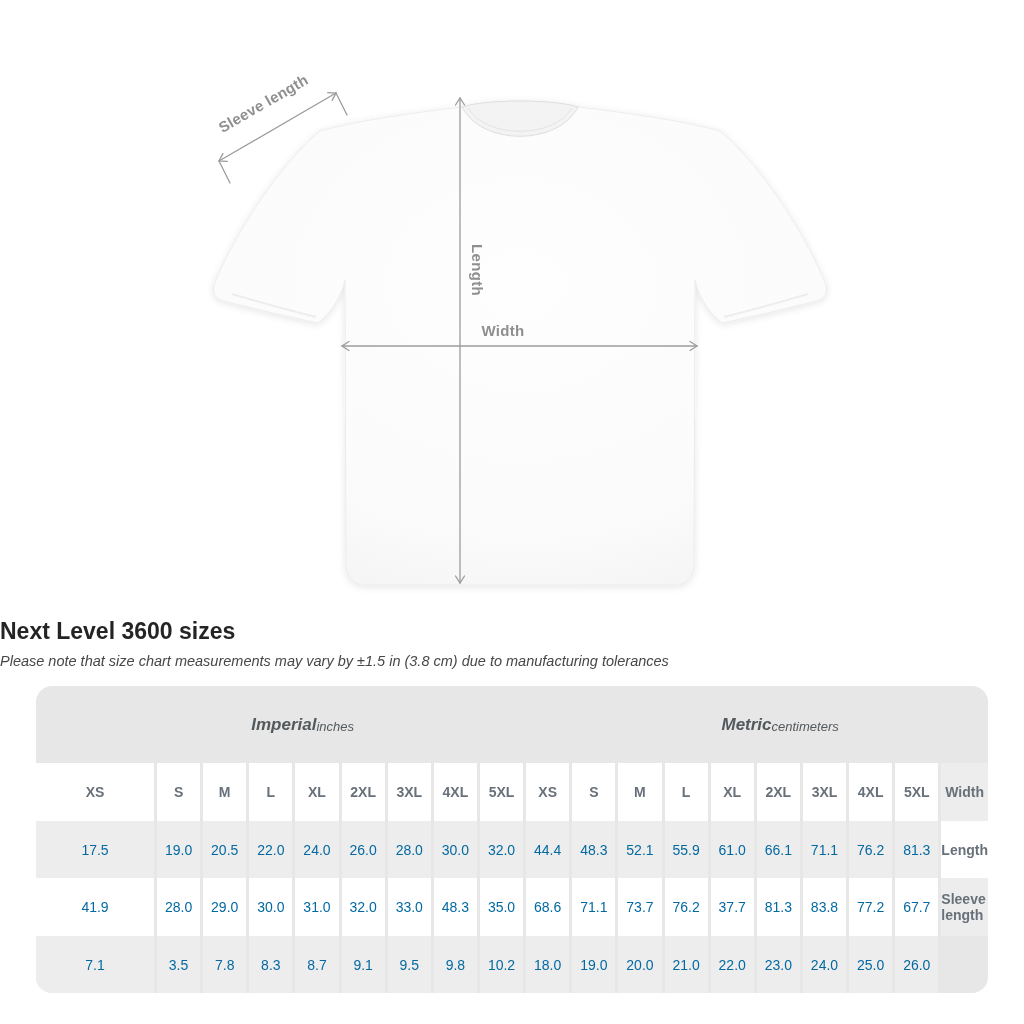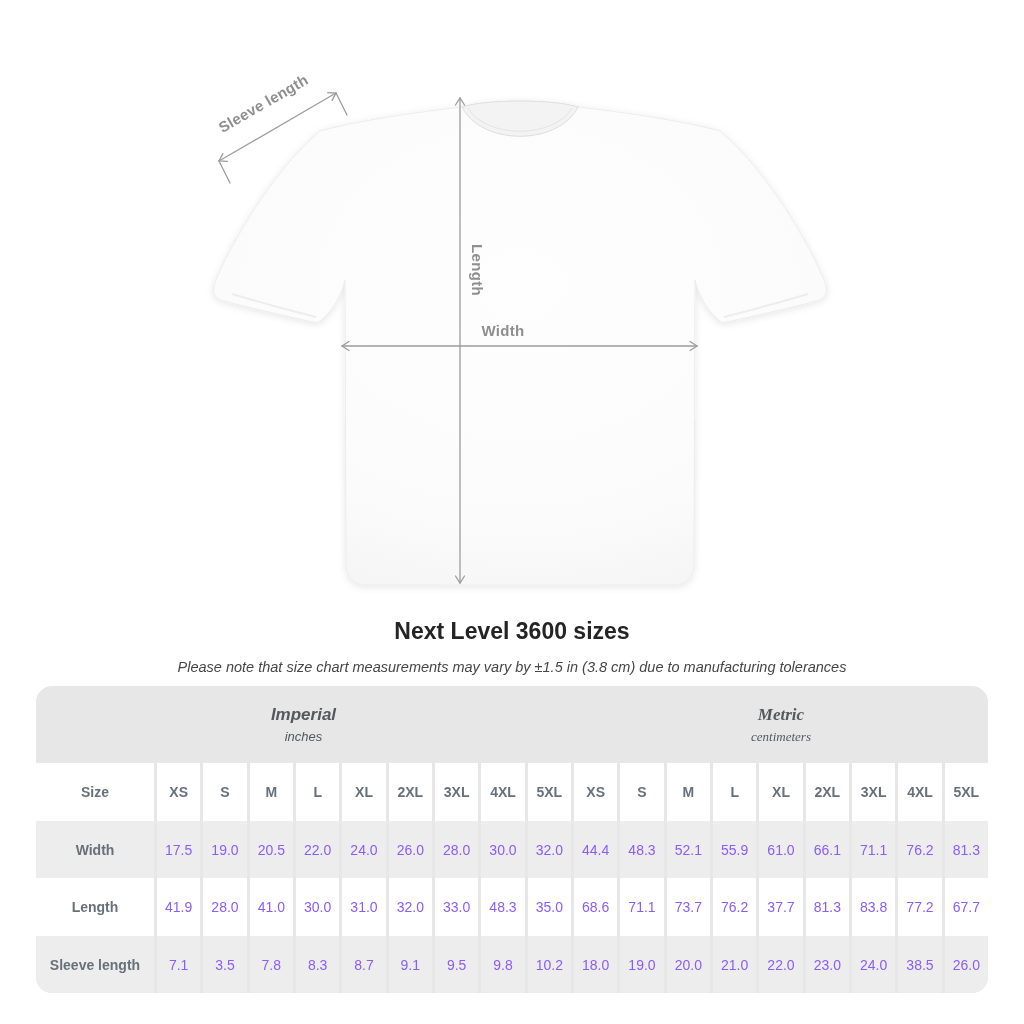--- a/index.html
+++ b/index.html
@@ -5,44 +5,44 @@
   * { margin:0; padding:0; box-sizing:border-box; }
   html,body { background:#ffffff; }
   .stage {
     position:relative; width:1024px; height:1024px; background:#ffffff;
     font-family:"Liberation Sans","DejaVu Sans",sans-serif; overflow:hidden;
   }
   
   .diagram { position:absolute; left:0; top:0; width:1024px; height:616px; }
   .annot-text { font-size:15px; font-weight:bold; fill:#8f8f8f; letter-spacing:.3px; }
   
-  .heading { position:absolute; left:0; top:618px; width:1024px; text-align:center; }
+  .heading { position:absolute; left:0; top:618px; width:1024px; }
   .title { font-size:23px; font-weight:bold; color:#242424; }
-  .subtitle { margin-top:14px; font-size:14.5px; font-style:italic; color:#474747; }
+  .subtitle { margin-top:8px; font-size:14.5px; font-style:italic; color:#474747; }
   
   .size-table {
     position:absolute; left:36px; top:686px; width:952px; height:307px;
     background:#e7e7e7; border-radius:16px; overflow:hidden;
     display:grid;
     grid-template-columns:118px repeat(18, 1fr);
     grid-template-rows:77px 58px 57px 58px 57px;
     column-gap:3px;
     font-size:14px;
   }
   .size-table > div { display:flex; align-items:center; justify-content:center; }
-  .ghead { flex-direction:column; color:#54595d; }
+  .ghead { flex-direction:row; color:#54595d; }
   .ghead .gname { font-size:17px; font-weight:bold; font-style:italic; }
   .ghead .gunit { font-size:13px; font-style:italic; margin-top:4px; }
   .g-imperial { grid-column:1 / 11; grid-row:1; }
-  .g-metric   { grid-column:11 / 20; grid-row:1;font-family:Liberation Serif, serif; }
+  .g-metric   { grid-column:11 / 20; grid-row:1; }
   .white { background:#ffffff; }
   .gray  { background:#ededed; }
   .chead { font-weight:bold; color:#68707a; }
   .lbl   { font-weight:bold; color:#68707a; }
-  .val   { color:#8b5cf6;text-align:right; }
+  .val   { color:#0369a1;text-align:right; }
 </style>
 </head>
 <body>
 
 <div class="stage">
 
   <svg class="diagram" viewBox="0 0 1024 616">
     <defs>
       <radialGradient id="shirtFill" cx="50%" cy="38%" r="78%">
         <stop offset="0%" stop-color="#fefefe"></stop>
@@ -117,21 +117,20 @@
 
     <div class="ghead g-imperial">
       <div class="gname">Imperial</div>
       <div class="gunit">inches</div>
     </div>
     <div class="ghead g-metric">
       <div class="gname">Metric</div>
       <div class="gunit">centimeters</div>
     </div>
 
-    <div class="chead white">Size</div>
     <div class="chead white">XS</div>
     <div class="chead white">S</div>
     <div class="chead white">M</div>
     <div class="chead white">L</div>
     <div class="chead white">XL</div>
     <div class="chead white">2XL</div>
     <div class="chead white">3XL</div>
     <div class="chead white">4XL</div>
     <div class="chead white">5XL</div>
     <div class="chead white">XS</div>
@@ -160,21 +159,21 @@
     <div class="val gray">55.9</div>
     <div class="val gray">61.0</div>
     <div class="val gray">66.1</div>
     <div class="val gray">71.1</div>
     <div class="val gray">76.2</div>
     <div class="val gray">81.3</div>
 
     <div class="lbl white">Length</div>
     <div class="val white">41.9</div>
     <div class="val white">28.0</div>
-    <div class="val white">41.0</div>
+    <div class="val white">29.0</div>
     <div class="val white">30.0</div>
     <div class="val white">31.0</div>
     <div class="val white">32.0</div>
     <div class="val white">33.0</div>
     <div class="val white">48.3</div>
     <div class="val white">35.0</div>
     <div class="val white">68.6</div>
     <div class="val white">71.1</div>
     <div class="val white">73.7</div>
     <div class="val white">76.2</div>
@@ -194,17 +193,17 @@
     <div class="val gray">9.5</div>
     <div class="val gray">9.8</div>
     <div class="val gray">10.2</div>
     <div class="val gray">18.0</div>
     <div class="val gray">19.0</div>
     <div class="val gray">20.0</div>
     <div class="val gray">21.0</div>
     <div class="val gray">22.0</div>
     <div class="val gray">23.0</div>
     <div class="val gray">24.0</div>
-    <div class="val gray">38.5</div>
+    <div class="val gray">25.0</div>
     <div class="val gray">26.0</div>
   </div>
 
 </div>
 
 </body></html>

